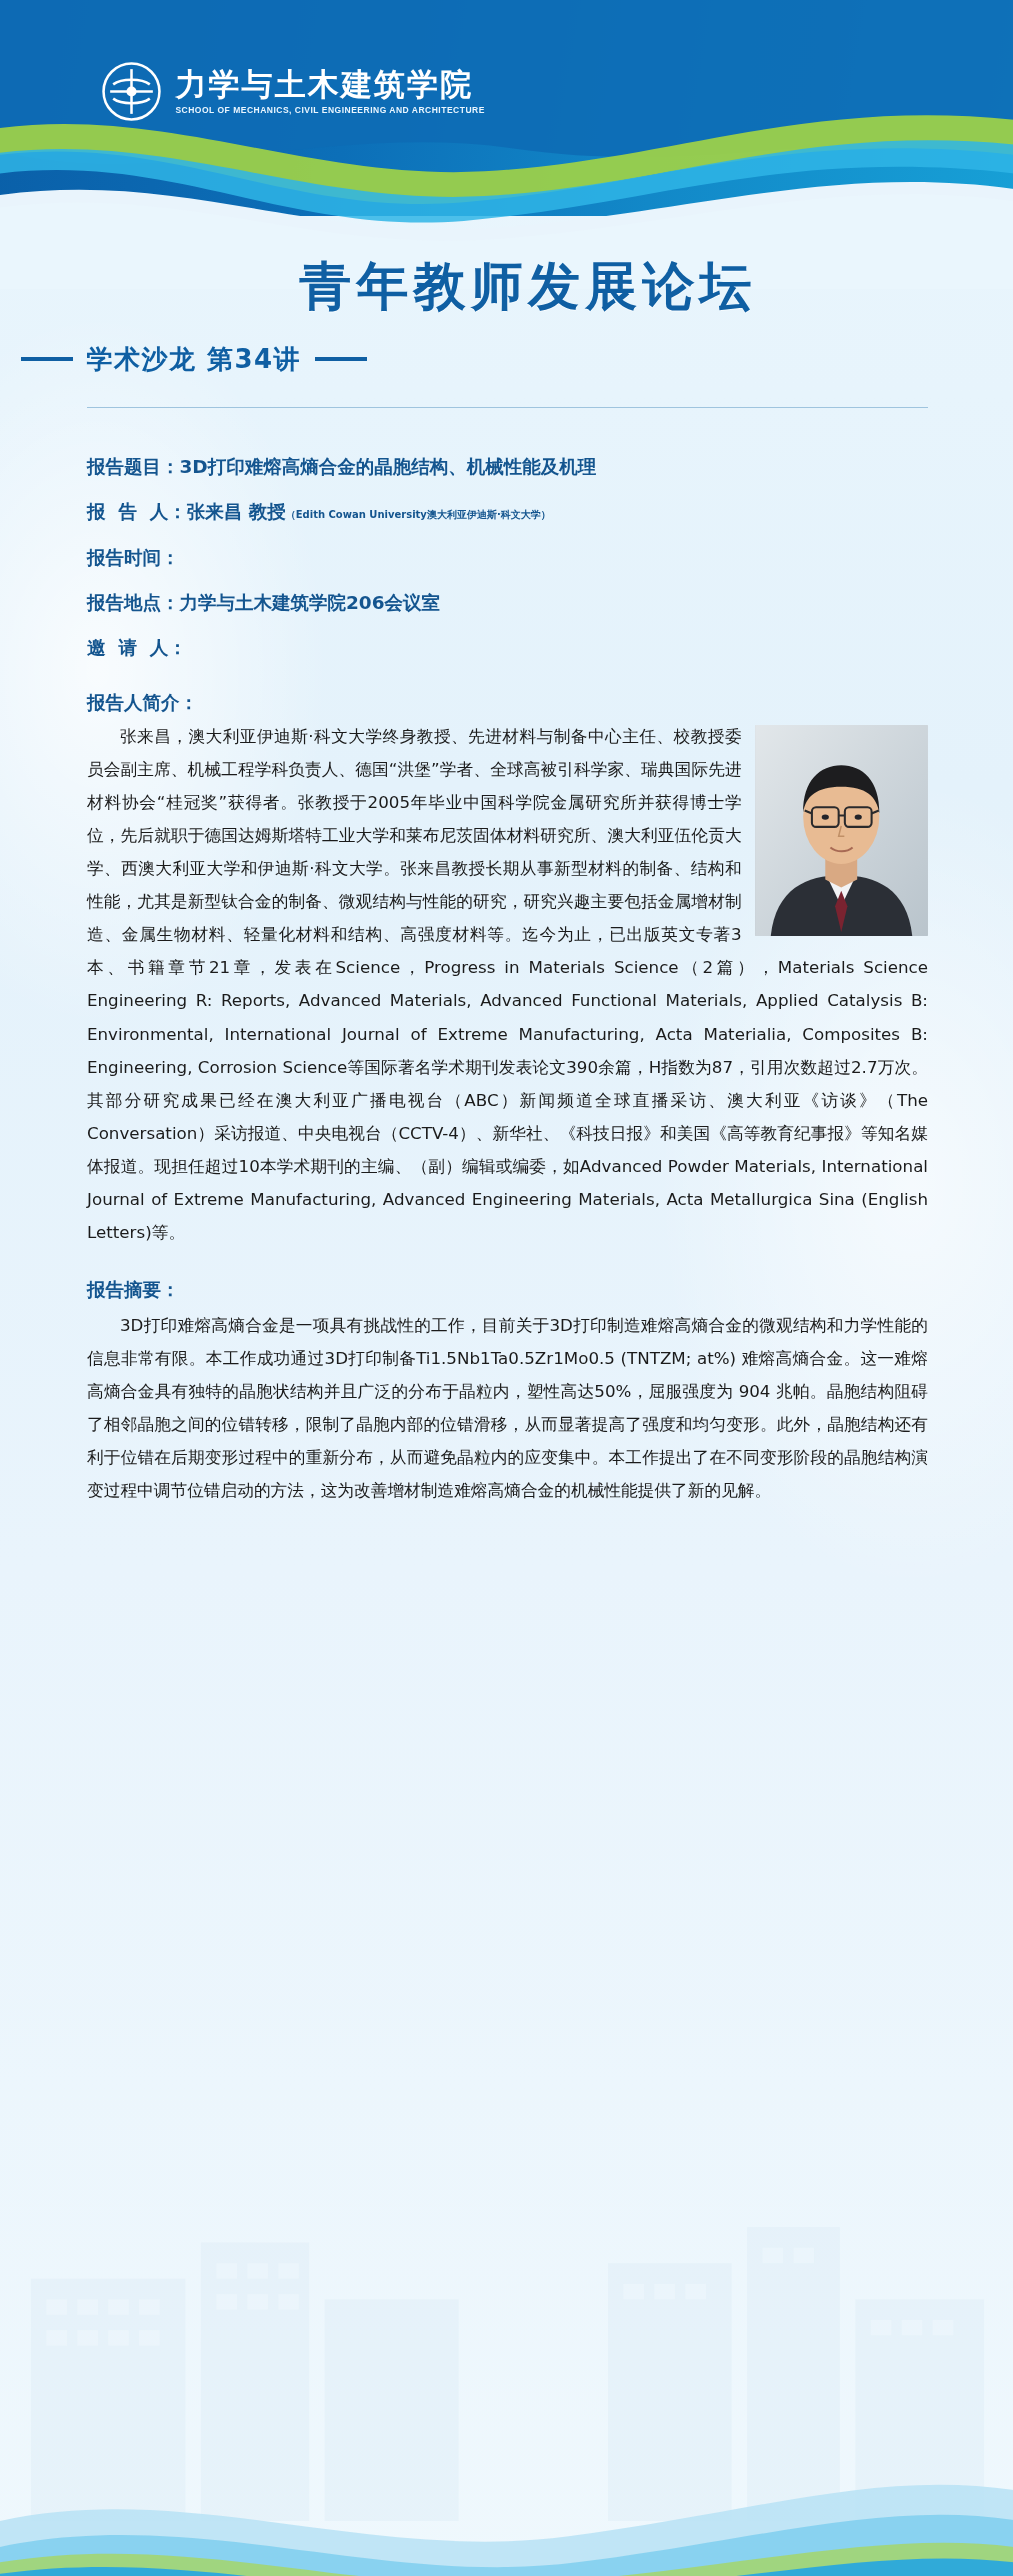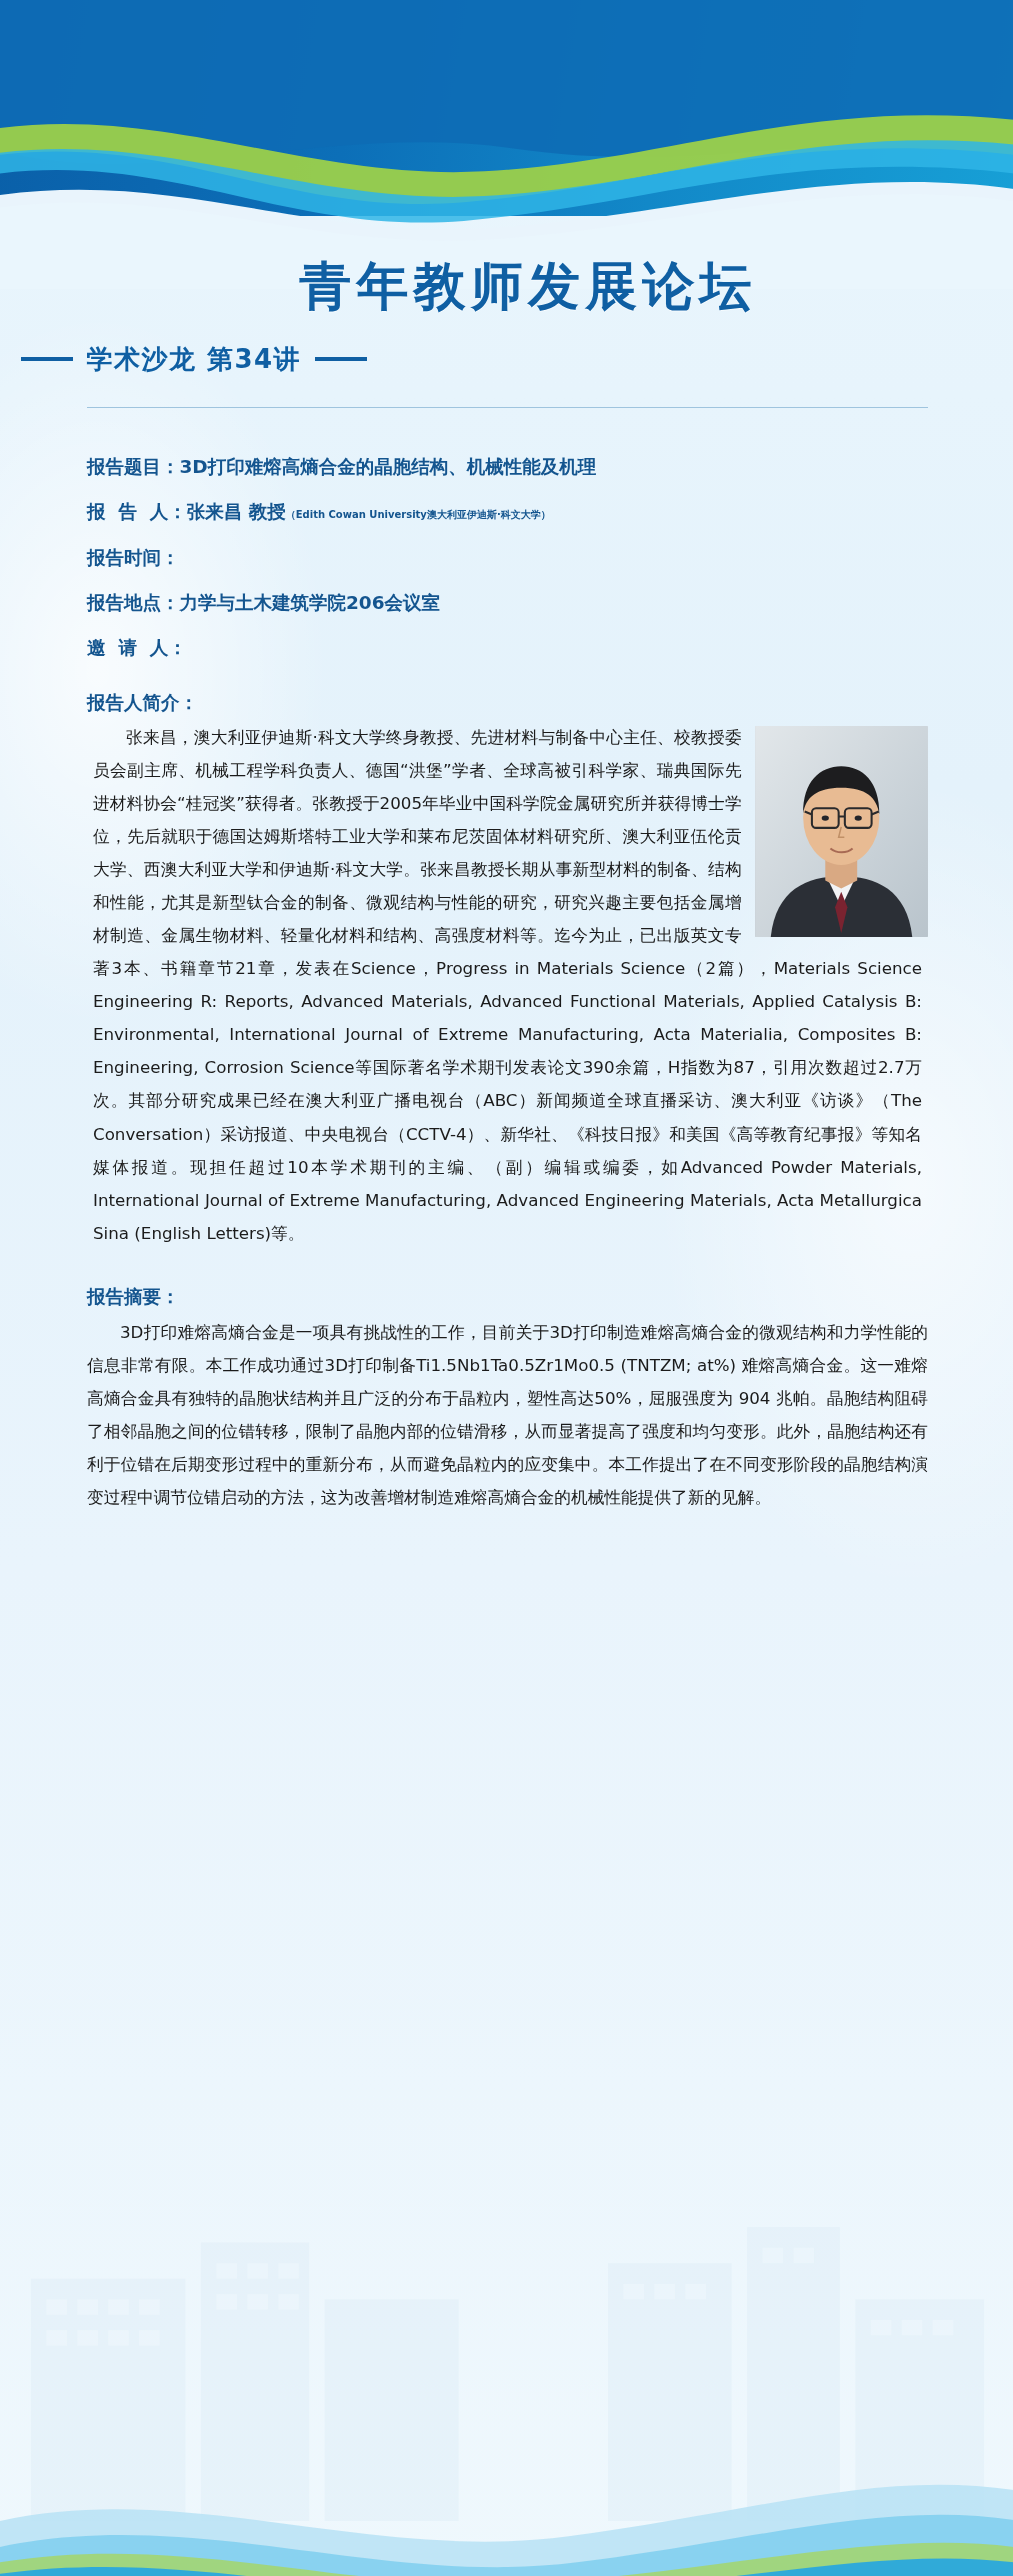--- a/index.html
+++ b/index.html
@@ -105,21 +105,21 @@
     font-family:"DejaVu Sans","Liberation Sans",sans-serif;
   }
 
   
   .bio{
     position:relative;
     font-size:16.7px;line-height:1.98;color:#1b1b1b;text-align:justify;
     text-justify:inter-ideograph;
     font-family:"DejaVu Sans","Liberation Sans",sans-serif;
   }
-  .bio p{margin:6px;text-indent:33px;}
+  .bio p{margin:0;text-indent:33px;}
   .portrait{
     float:right;
     width:173px;height:211px;
     margin:5.2px 0 6.2px 13.4px;
     border-radius:1px;
     overflow:hidden;
     position:relative;
     background:linear-gradient(160deg,#d7dde2 0%,#bcc6cd 100%);
   }
   .portrait svg{display:block;}
@@ -189,20 +189,36 @@
   </svg>
 
   <svg class="bg-bottom" viewBox="0 0 1968 430" preserveAspectRatio="none">
     <path d="M0,250 C360,170 720,330 1100,280 C1460,234 1700,150 1968,190 L1968,430 L0,430 Z" fill="#b7e2f5" opacity="0.85"></path>
     <path d="M0,300 C380,220 740,378 1120,330 C1470,286 1720,210 1968,248 L1968,430 L0,430 Z" fill="#7fcfee" opacity="0.85"></path>
     <path d="M0,330 C380,268 700,400 1080,368 C1450,338 1720,268 1968,300 L1968,430 L0,430 Z" fill="#a8d65a" opacity="0.75"></path>
     <path d="M0,352 C380,300 700,420 1080,392 C1450,366 1720,300 1968,330 L1968,430 L0,430 Z" fill="#2aa8dd" opacity="0.95"></path>
     <path d="M0,386 C400,344 760,438 1140,414 C1490,392 1730,344 1968,368 L1968,430 L0,430 Z" fill="#0f6fb5" opacity="0.95"></path>
   </svg>
 
+  <div class="header">
+    <div class="logo-wrap">
+      <svg class="logo-mark" viewBox="0 0 120 120">
+        <circle cx="60" cy="60" r="55" fill="none" stroke="#ffffff" stroke-width="5"></circle>
+        <path d="M60 16 L60 104" stroke="#ffffff" stroke-width="5"></path>
+        <path d="M24 46 C40 34 80 34 96 46" fill="none" stroke="#ffffff" stroke-width="5"></path>
+        <path d="M24 74 C40 86 80 86 96 74" fill="none" stroke="#ffffff" stroke-width="5"></path>
+        <path d="M18 60 L102 60" stroke="#ffffff" stroke-width="5"></path>
+        <circle cx="60" cy="60" r="10" fill="#ffffff"></circle>
+      </svg>
+      <div class="logo-text">
+        <div class="logo-cn">力学与土木建筑学院</div>
+        <div class="logo-en">SCHOOL OF MECHANICS, CIVIL ENGINEERING AND ARCHITECTURE</div>
+      </div>
+    </div>
+  </div>
 
   <div class="title-block">
     <div class="main-title">青年教师发展论坛</div>
     <div class="sub-title">
       <span class="sub-dash"></span>
       <span>学术沙龙 第34讲</span>
       <span class="sub-dash"></span>
     </div>
   </div>
 

